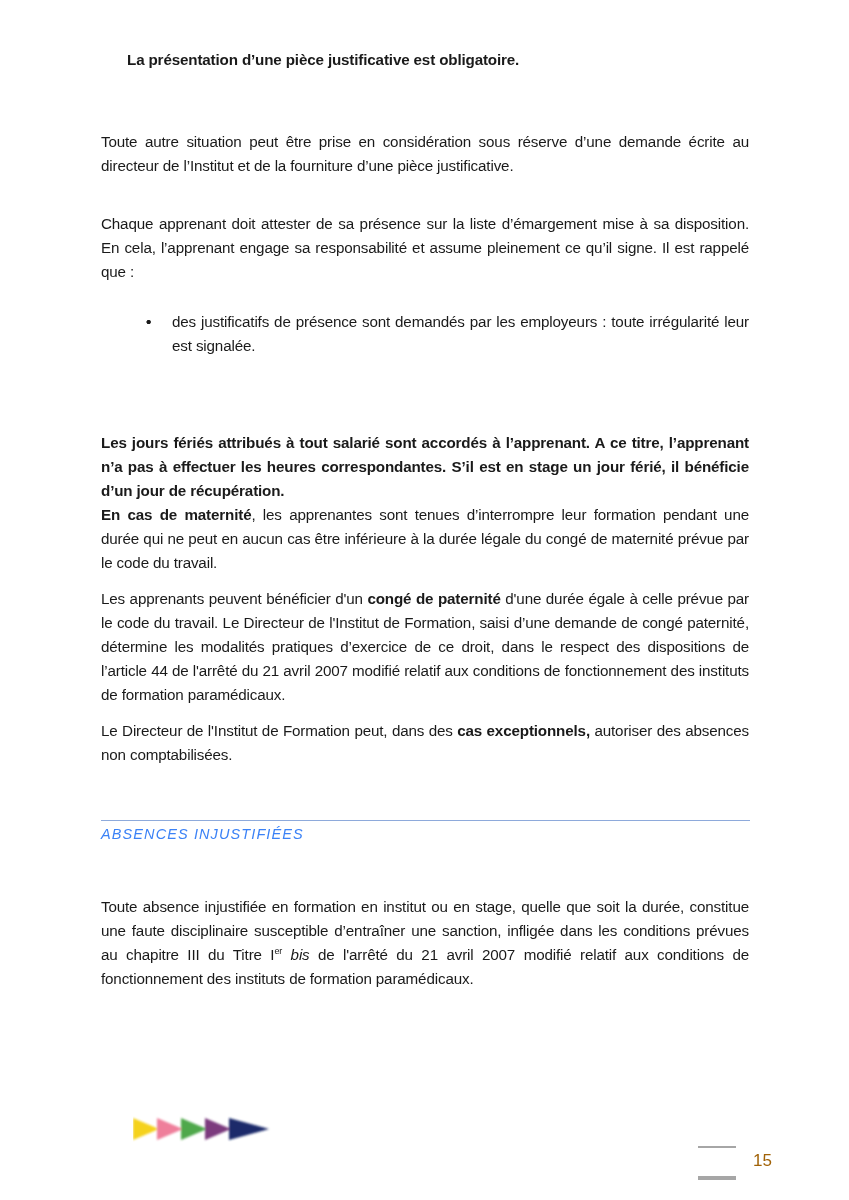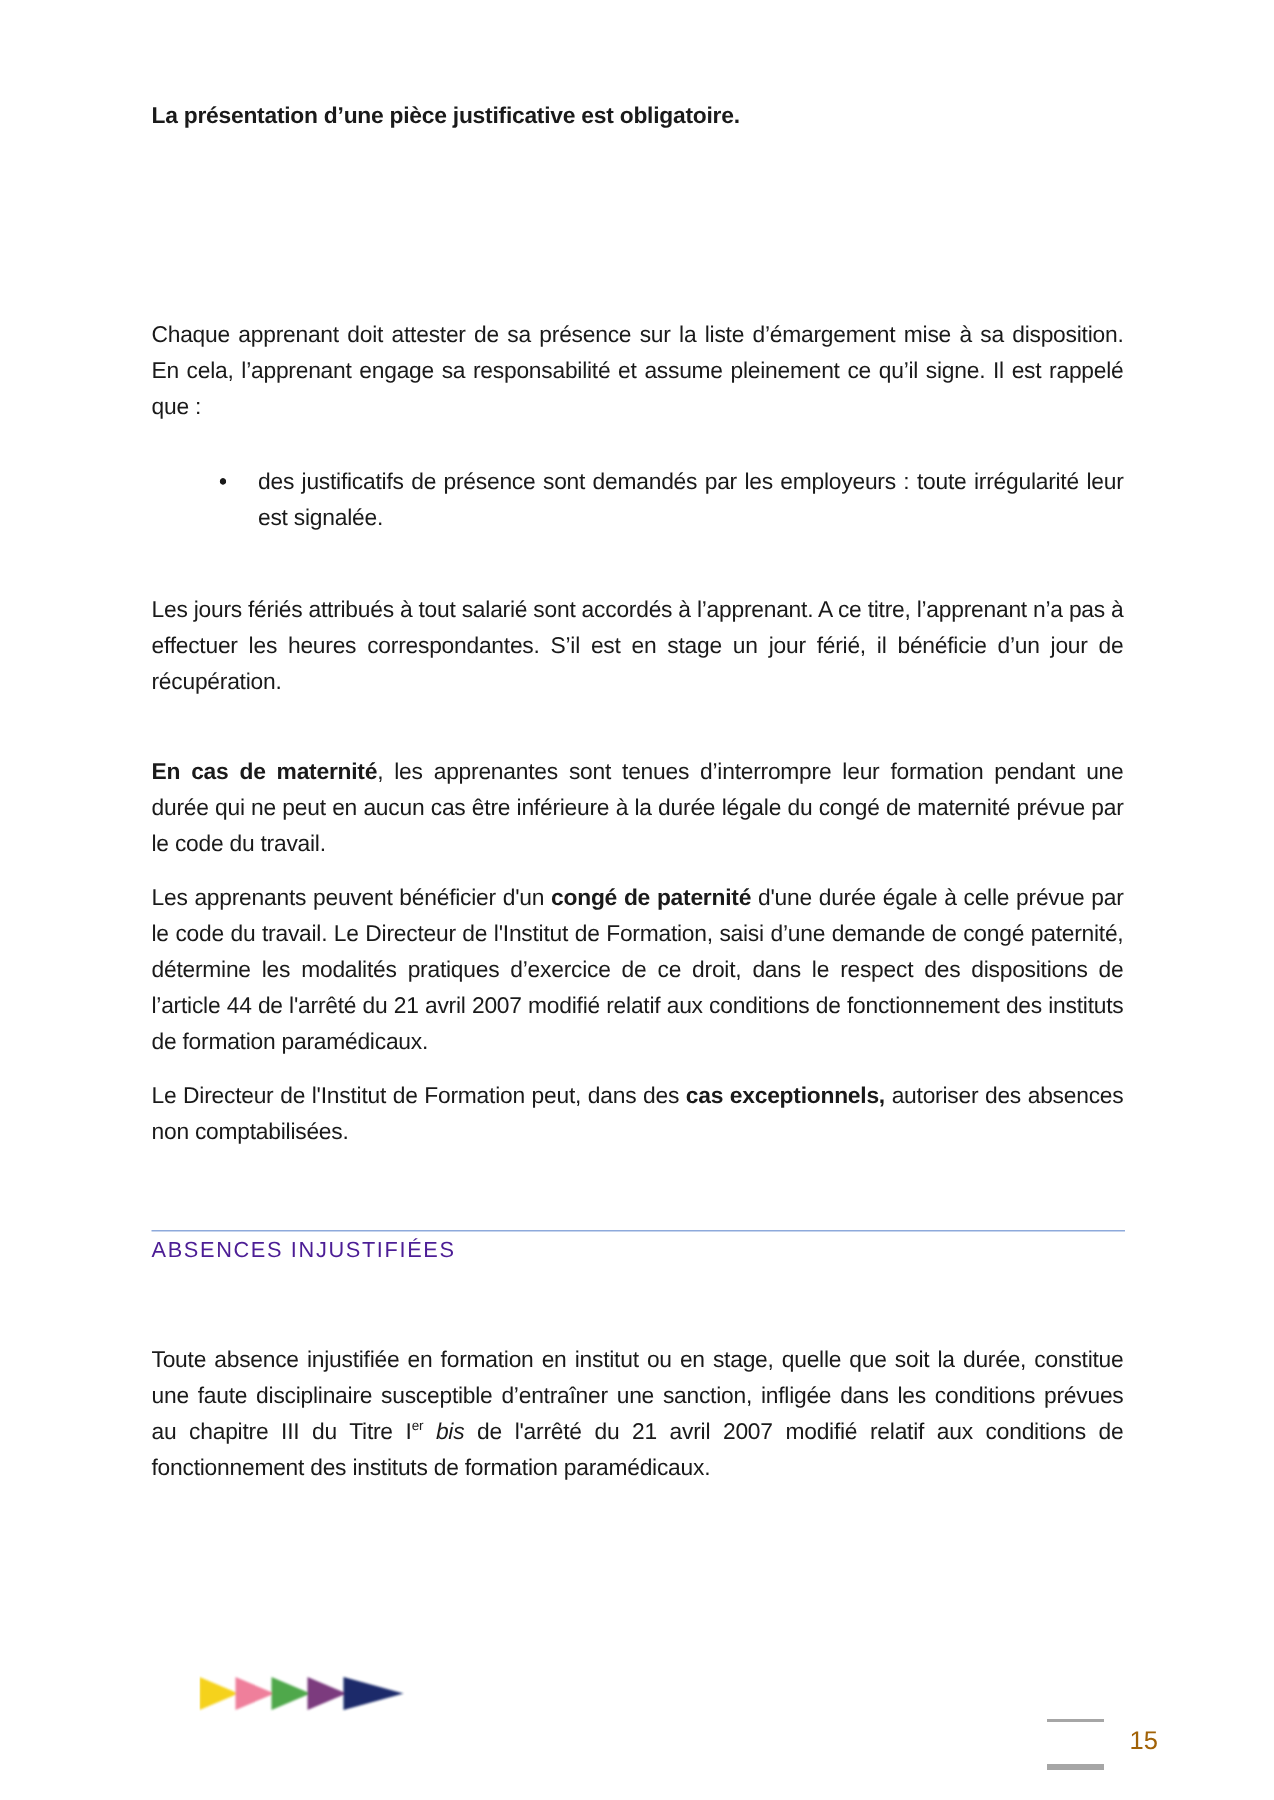--- a/index.html
+++ b/index.html
@@ -9,50 +9,51 @@
   .txt { position: absolute; left: 101px; width: 648px; font-size: 15.2px; line-height: 24px;
          text-align: justify; letter-spacing: -0.15px; }
   .txt b { font-weight: bold; }
   .bullets { position: absolute; left: 101px; width: 648px; font-size: 15.2px; line-height: 24px;
              margin: 0; padding: 0; list-style: none; letter-spacing: -0.15px; }
   .bullets li { position: relative; padding-left: 71px; text-align: justify; }
   .bullets li .dot { position: absolute; left: 45px; top: 0; }
   .heading-rule { position: absolute; left: 101px; top: 820px; width: 649px; height: 0;
                   border-top: 1.5px solid #8eaadb; }
   .heading { position: absolute; left: 101px; top: 826px; font-size: 14.5px; letter-spacing: 1.1px;
-             color: #4c1d95; }
+             color: #3b82f6; font-style: italic; }
   .logo { position: absolute; left: 133px; top: 1114px; width: 140px; height: 30px; }
   .pnum-top { position: absolute; left: 698px; top: 1146px; width: 38px; height: 2px; background: #a6a6a6; }
   .pnum { position: absolute; left: 734px; top: 1151px; width: 38px; text-align: right; font-size: 17px; color: #a16207; }
   .pnum-bot { position: absolute; left: 698px; top: 1176px; width: 38px; height: 4px; background: #a6a6a6; }
   sup { font-size: 9px; vertical-align: 6px; line-height: 0; }
 </style>
 </head>
 <body>
 
 <div class="page">
 
-  <div class="txt" style="top:66px;">
+  <div class="txt" style="top:48px;margin-left:26px;">
     <b>La présentation d’une pièce justificative est obligatoire.</b>
   </div>
 
+  <div class="txt" style="top:130px;">Toute autre situation peut être prise en considération sous réserve d’une demande écrite au directeur de l’Institut et de la fourniture d’une pièce justificative.</div>
 
   <div class="txt" style="top:212px;">Chaque apprenant doit attester de sa présence sur la liste d’émargement mise à sa disposition. En cela, l’apprenant engage sa responsabilité et assume pleinement ce qu’il signe. Il est rappelé que :</div>
 
   <ul class="bullets" style="top:310px;">
     <li>
       <span class="dot">•</span>
     </li>
     <li>
       <span class="dot">•</span>
       <span>des justificatifs de présence sont demandés par les employeurs : toute irrégularité leur est signalée.</span>
     </li>
   </ul>
 
-  <div class="txt" style="top:395px;">Les jours fériés attribués à tout salarié sont accordés à l’apprenant. A ce titre, l’apprenant n’a pas à effectuer les heures correspondantes. S’il est en stage un jour férié, il bénéficie d’un jour de récupération.</div>
+  <div class="txt" style="top:431px;font-weight:bold;">Les jours fériés attribués à tout salarié sont accordés à l’apprenant. A ce titre, l’apprenant n’a pas à effectuer les heures correspondantes. S’il est en stage un jour férié, il bénéficie d’un jour de récupération.</div>
 
   <div class="txt" style="top:503px;">
     <b>En cas de maternité</b><span>, les apprenantes sont tenues d’interrompre leur formation pendant une durée qui ne peut en aucun cas être inférieure à la durée légale du congé de maternité prévue par le code du travail.</span>
   </div>
 
   <div class="txt" style="top:587px;">
     <span>Les apprenants peuvent bénéficier d'un </span><b>congé de paternité</b><span> d'une durée égale à celle prévue par le code du travail. Le Directeur de l'Institut de Formation, saisi d’une demande de congé paternité, détermine les modalités pratiques d’exercice de ce droit, dans le respect des dispositions de l’article 44 de l'arrêté du 21 avril 2007 modifié relatif aux conditions de fonctionnement des instituts de formation paramédicaux.</span>
   </div>
 
   <div class="txt" style="top:719px;">

